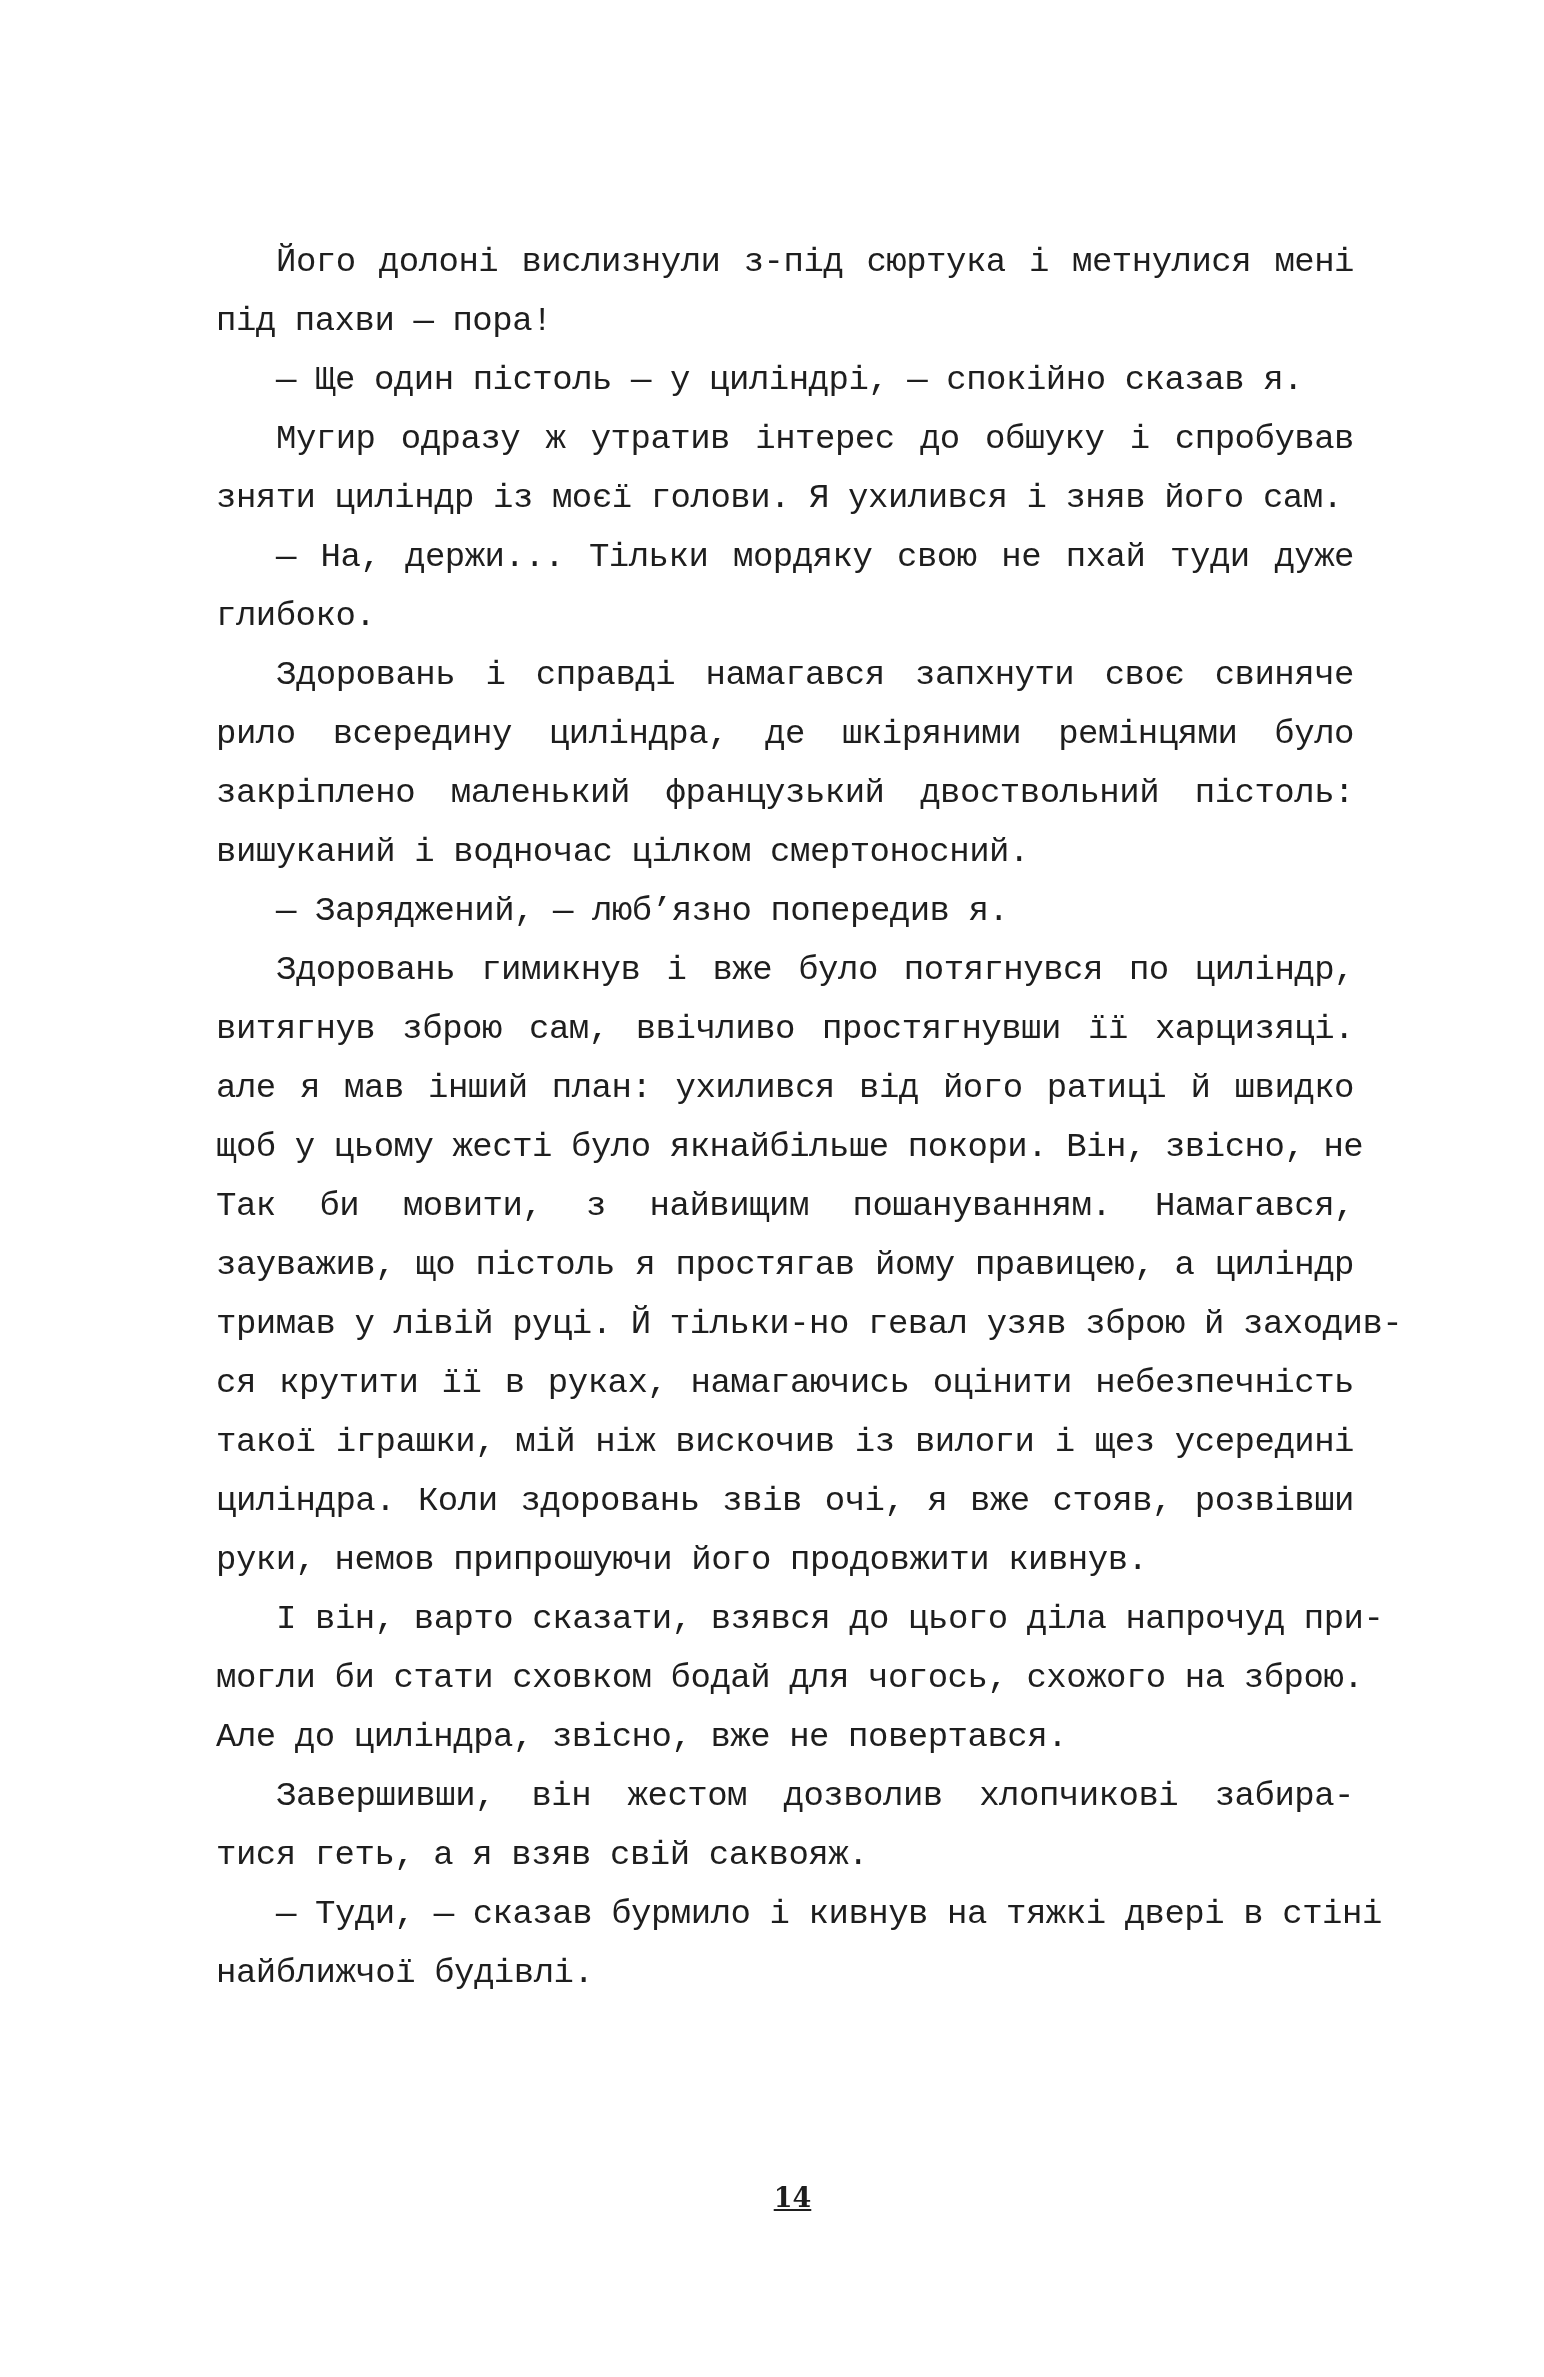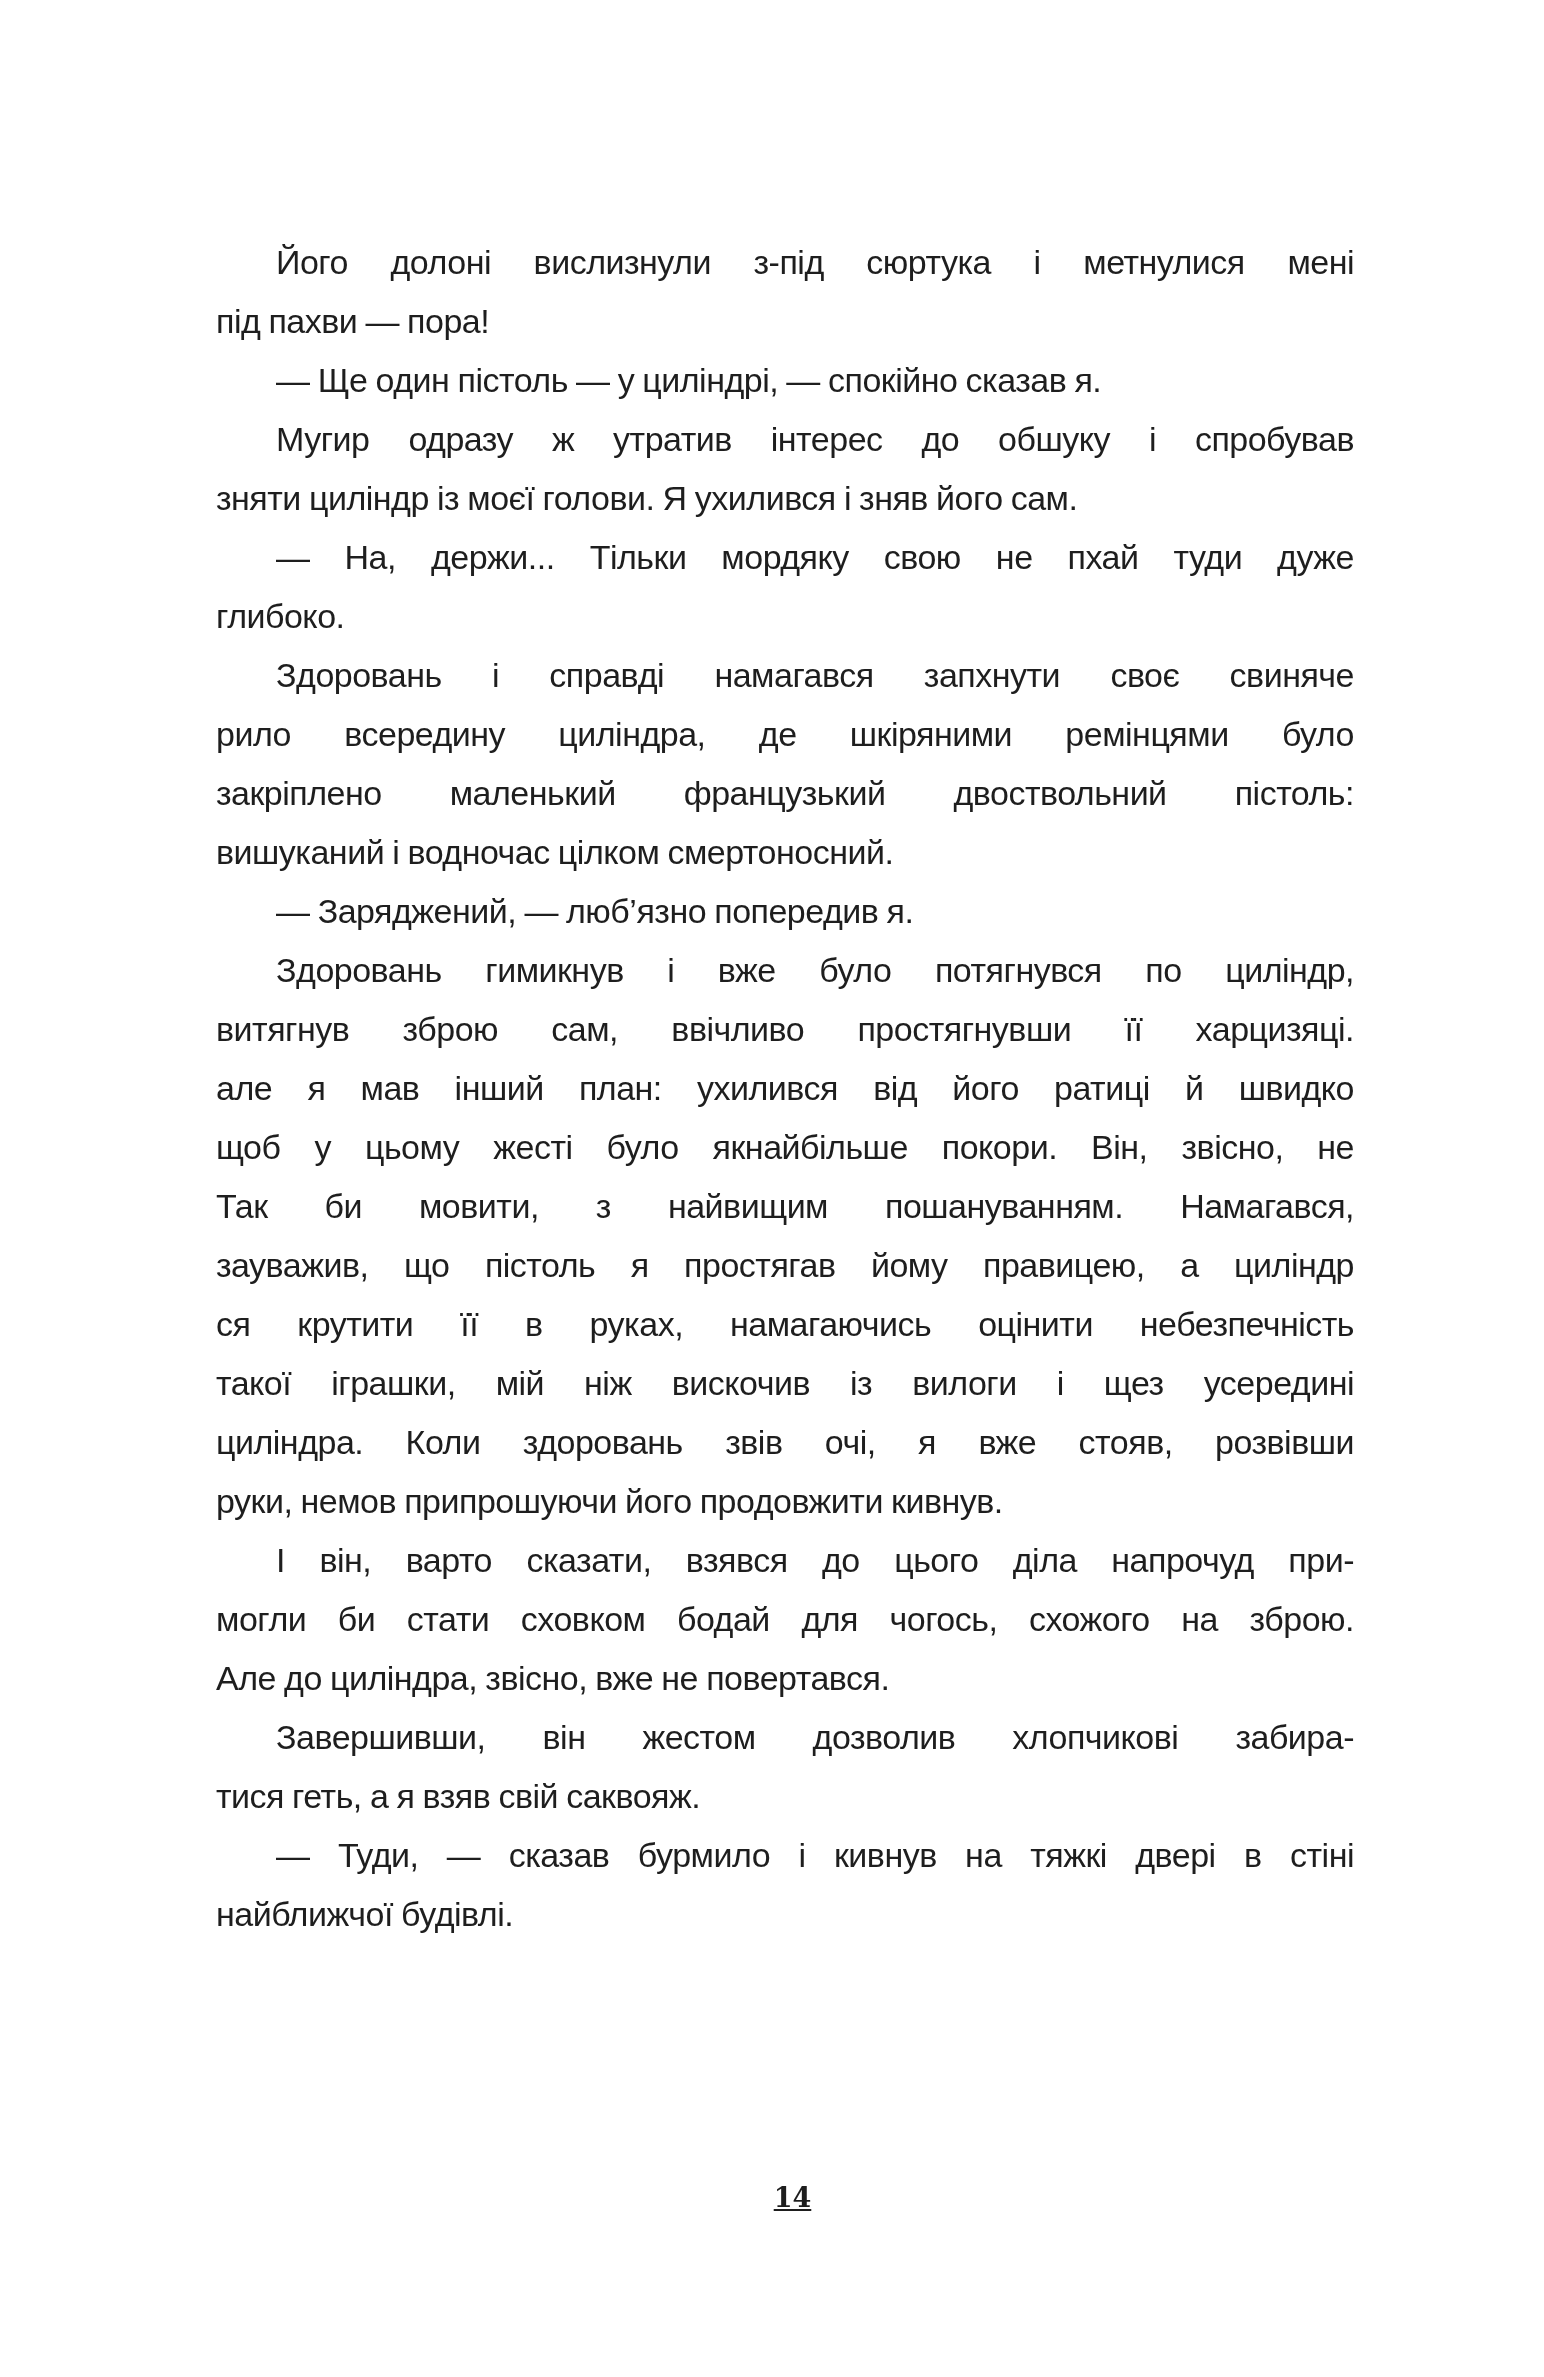--- a/index.html
+++ b/index.html
@@ -18,21 +18,21 @@
     left: 0; top: 0;
     width: 1545px;
     height: 2377px;
     background: #ffffff;
   }
   .text-block {
     position: absolute;
     left: 216px;
     top: 233px;
     width: 1138px;
-    font-family: Liberation Sans, sans-serif;
+    font-family: Liberation Mono, monospace;
     font-size: 34px;
     line-height: 59px;
     color: #1e1e1e;
     letter-spacing: -0.5px;
     word-spacing: -0.8px;
   }
   .line {
     display: block;
     height: 59px;
     white-space: nowrap;
@@ -84,20 +84,21 @@
     <span class="line last">вишуканий і водночас цілком смертоносний.</span>
 
     <span class="line indent last">— Заряджений, — люб’язно попередив я.</span>
 
     <span class="line indent">Здоровань гимикнув і вже було потягнувся по циліндр,</span>
     <span class="line">витягнув зброю сам, ввічливо простягнувши її харцизяці.</span>
     <span class="line">але я мав інший план: ухилився від його ратиці й швидко</span>
     <span class="line">щоб у цьому жесті було якнайбільше покори. Він, звісно, не</span>
     <span class="line">Так би мовити, з найвищим пошануванням. Намагався,</span>
     <span class="line">зауважив, що пістоль я простягав йому правицею, а циліндр</span>
+    <span class="line">тримав у лівій руці. Й тільки-но гевал узяв зброю й заходив-</span>
     <span class="line">ся крутити її в руках, намагаючись оцінити небезпечність</span>
     <span class="line">такої іграшки, мій ніж вискочив із вилоги і щез усередині</span>
     <span class="line">циліндра. Коли здоровань звів очі, я вже стояв, розвівши</span>
     <span class="line last">руки, немов припрошуючи його продовжити кивнув.</span>
 
     <span class="line indent">І він, варто сказати, взявся до цього діла напрочуд при-</span>
     <span class="line">могли би стати сховком бодай для чогось, схожого на зброю.</span>
     <span class="line last">Але до циліндра, звісно, вже не повертався.</span>
 
     <span class="line indent">Завершивши, він жестом дозволив хлопчикові забира-</span>

